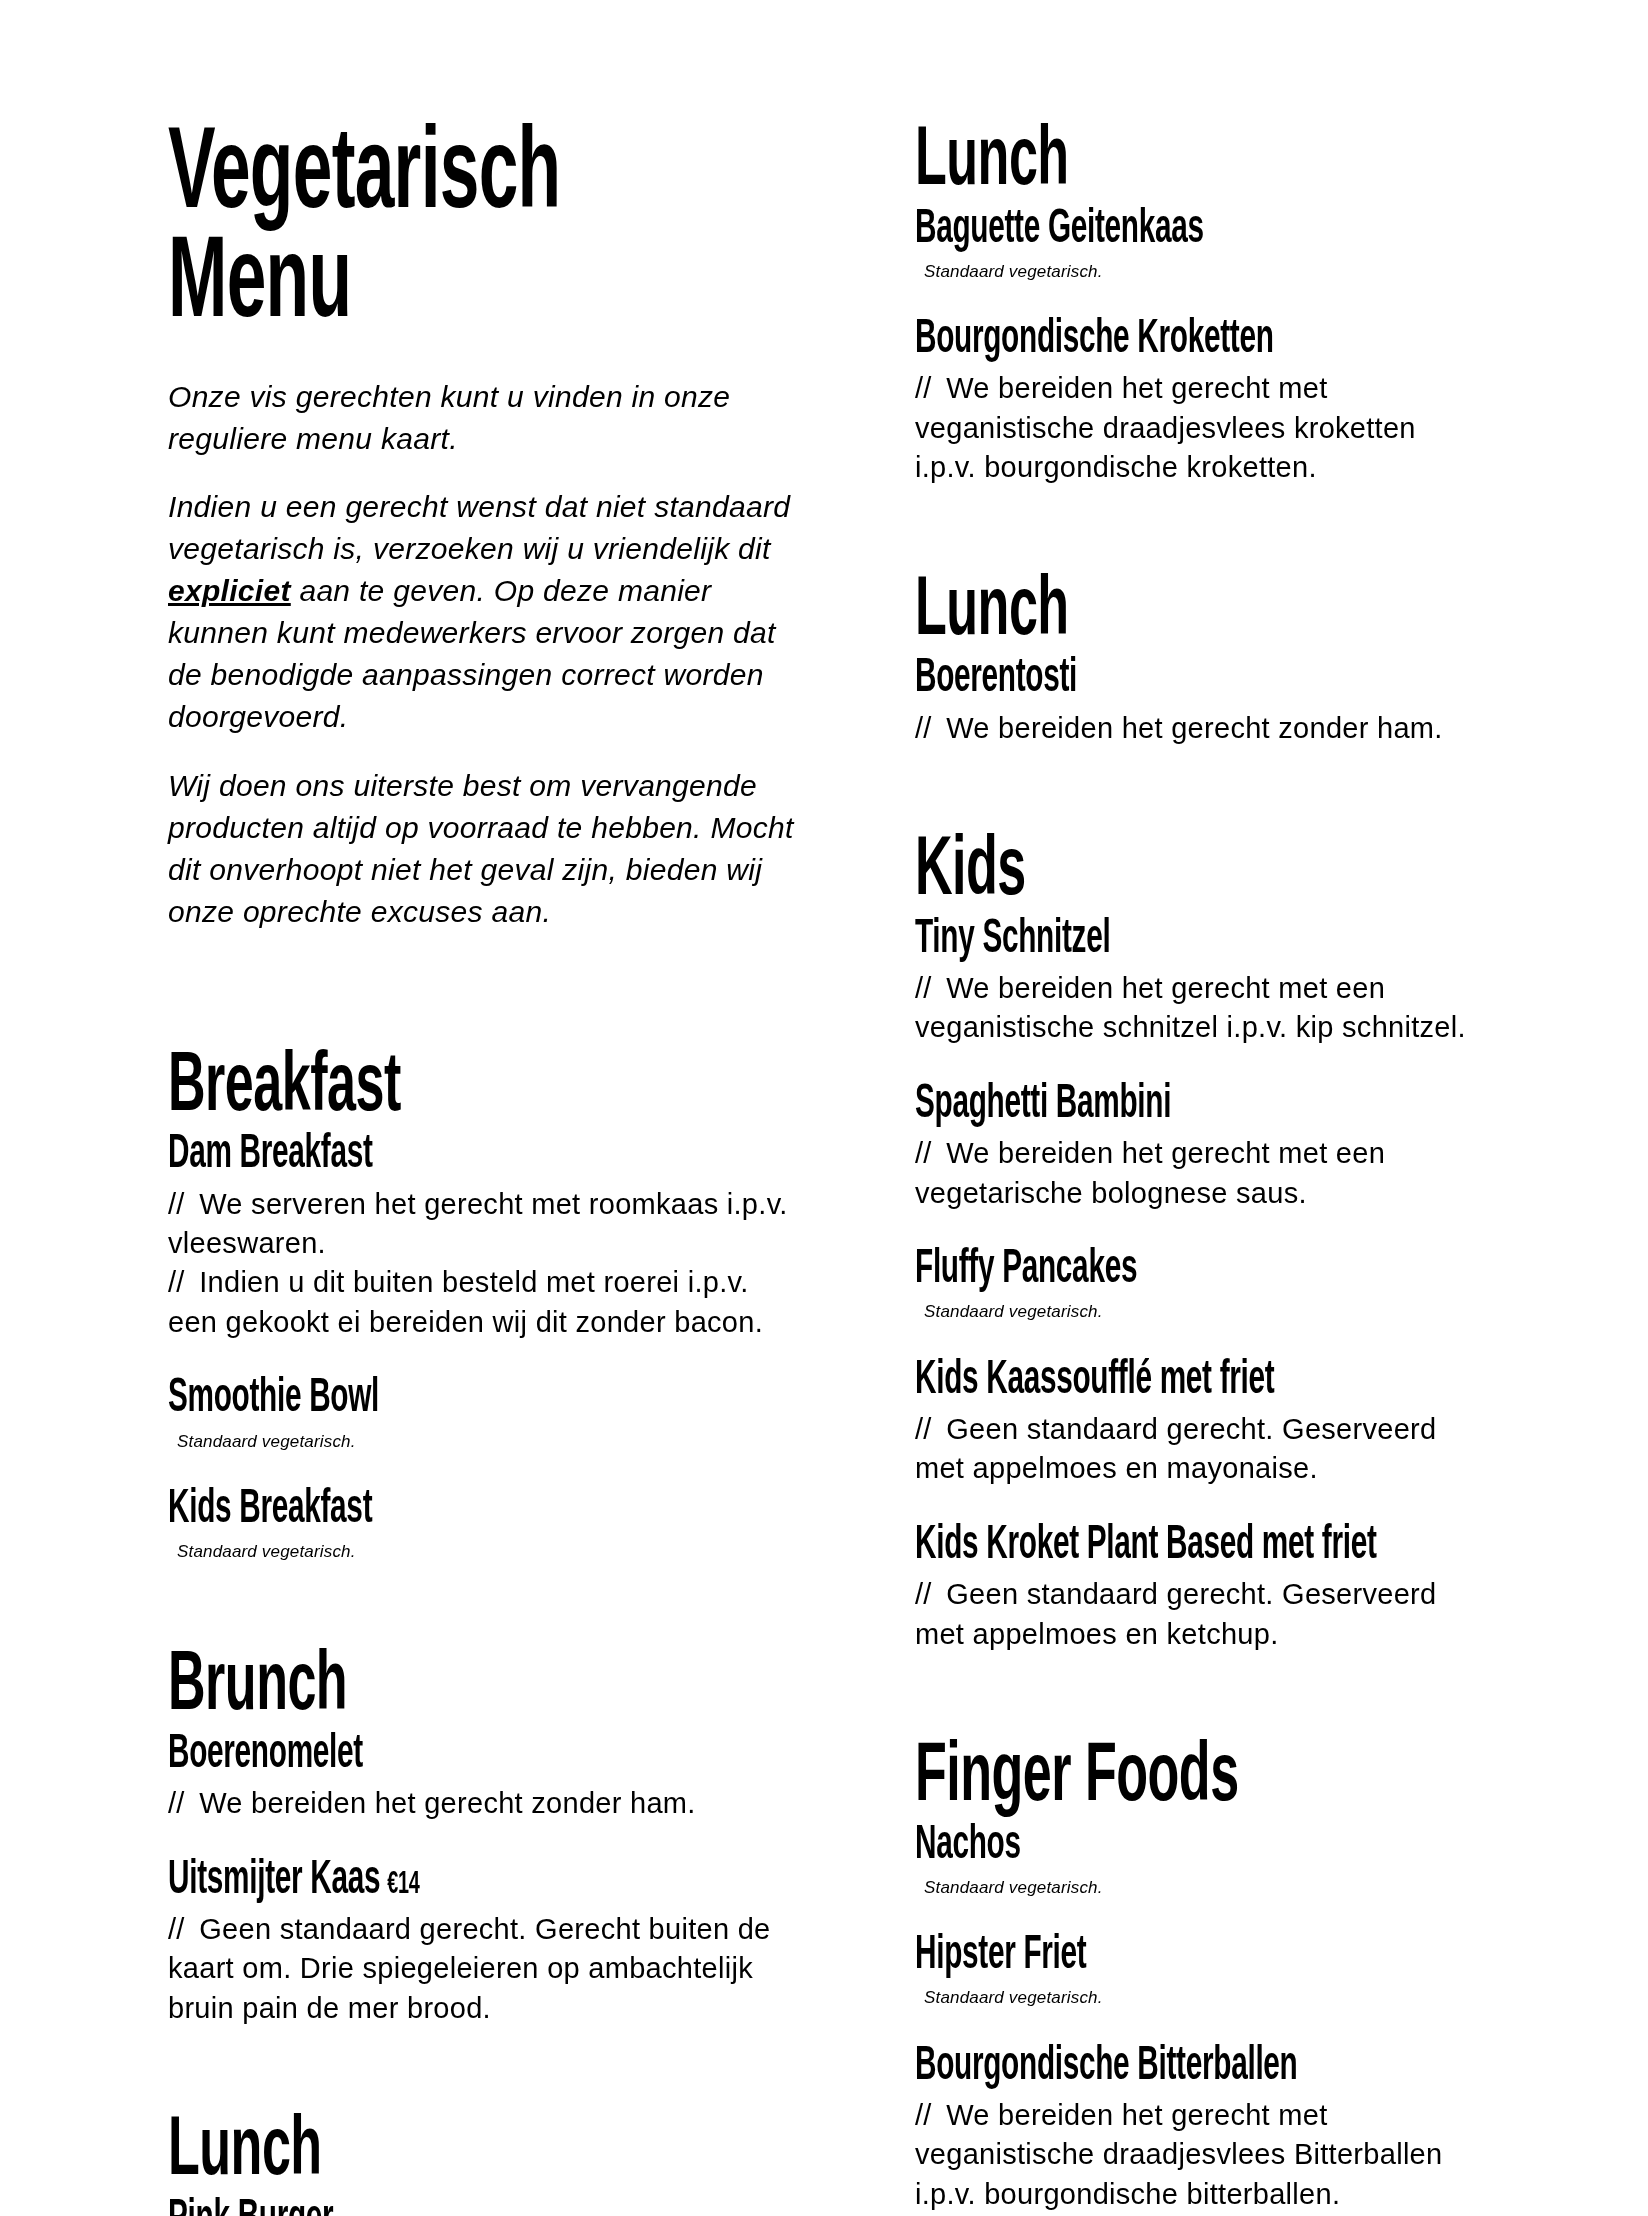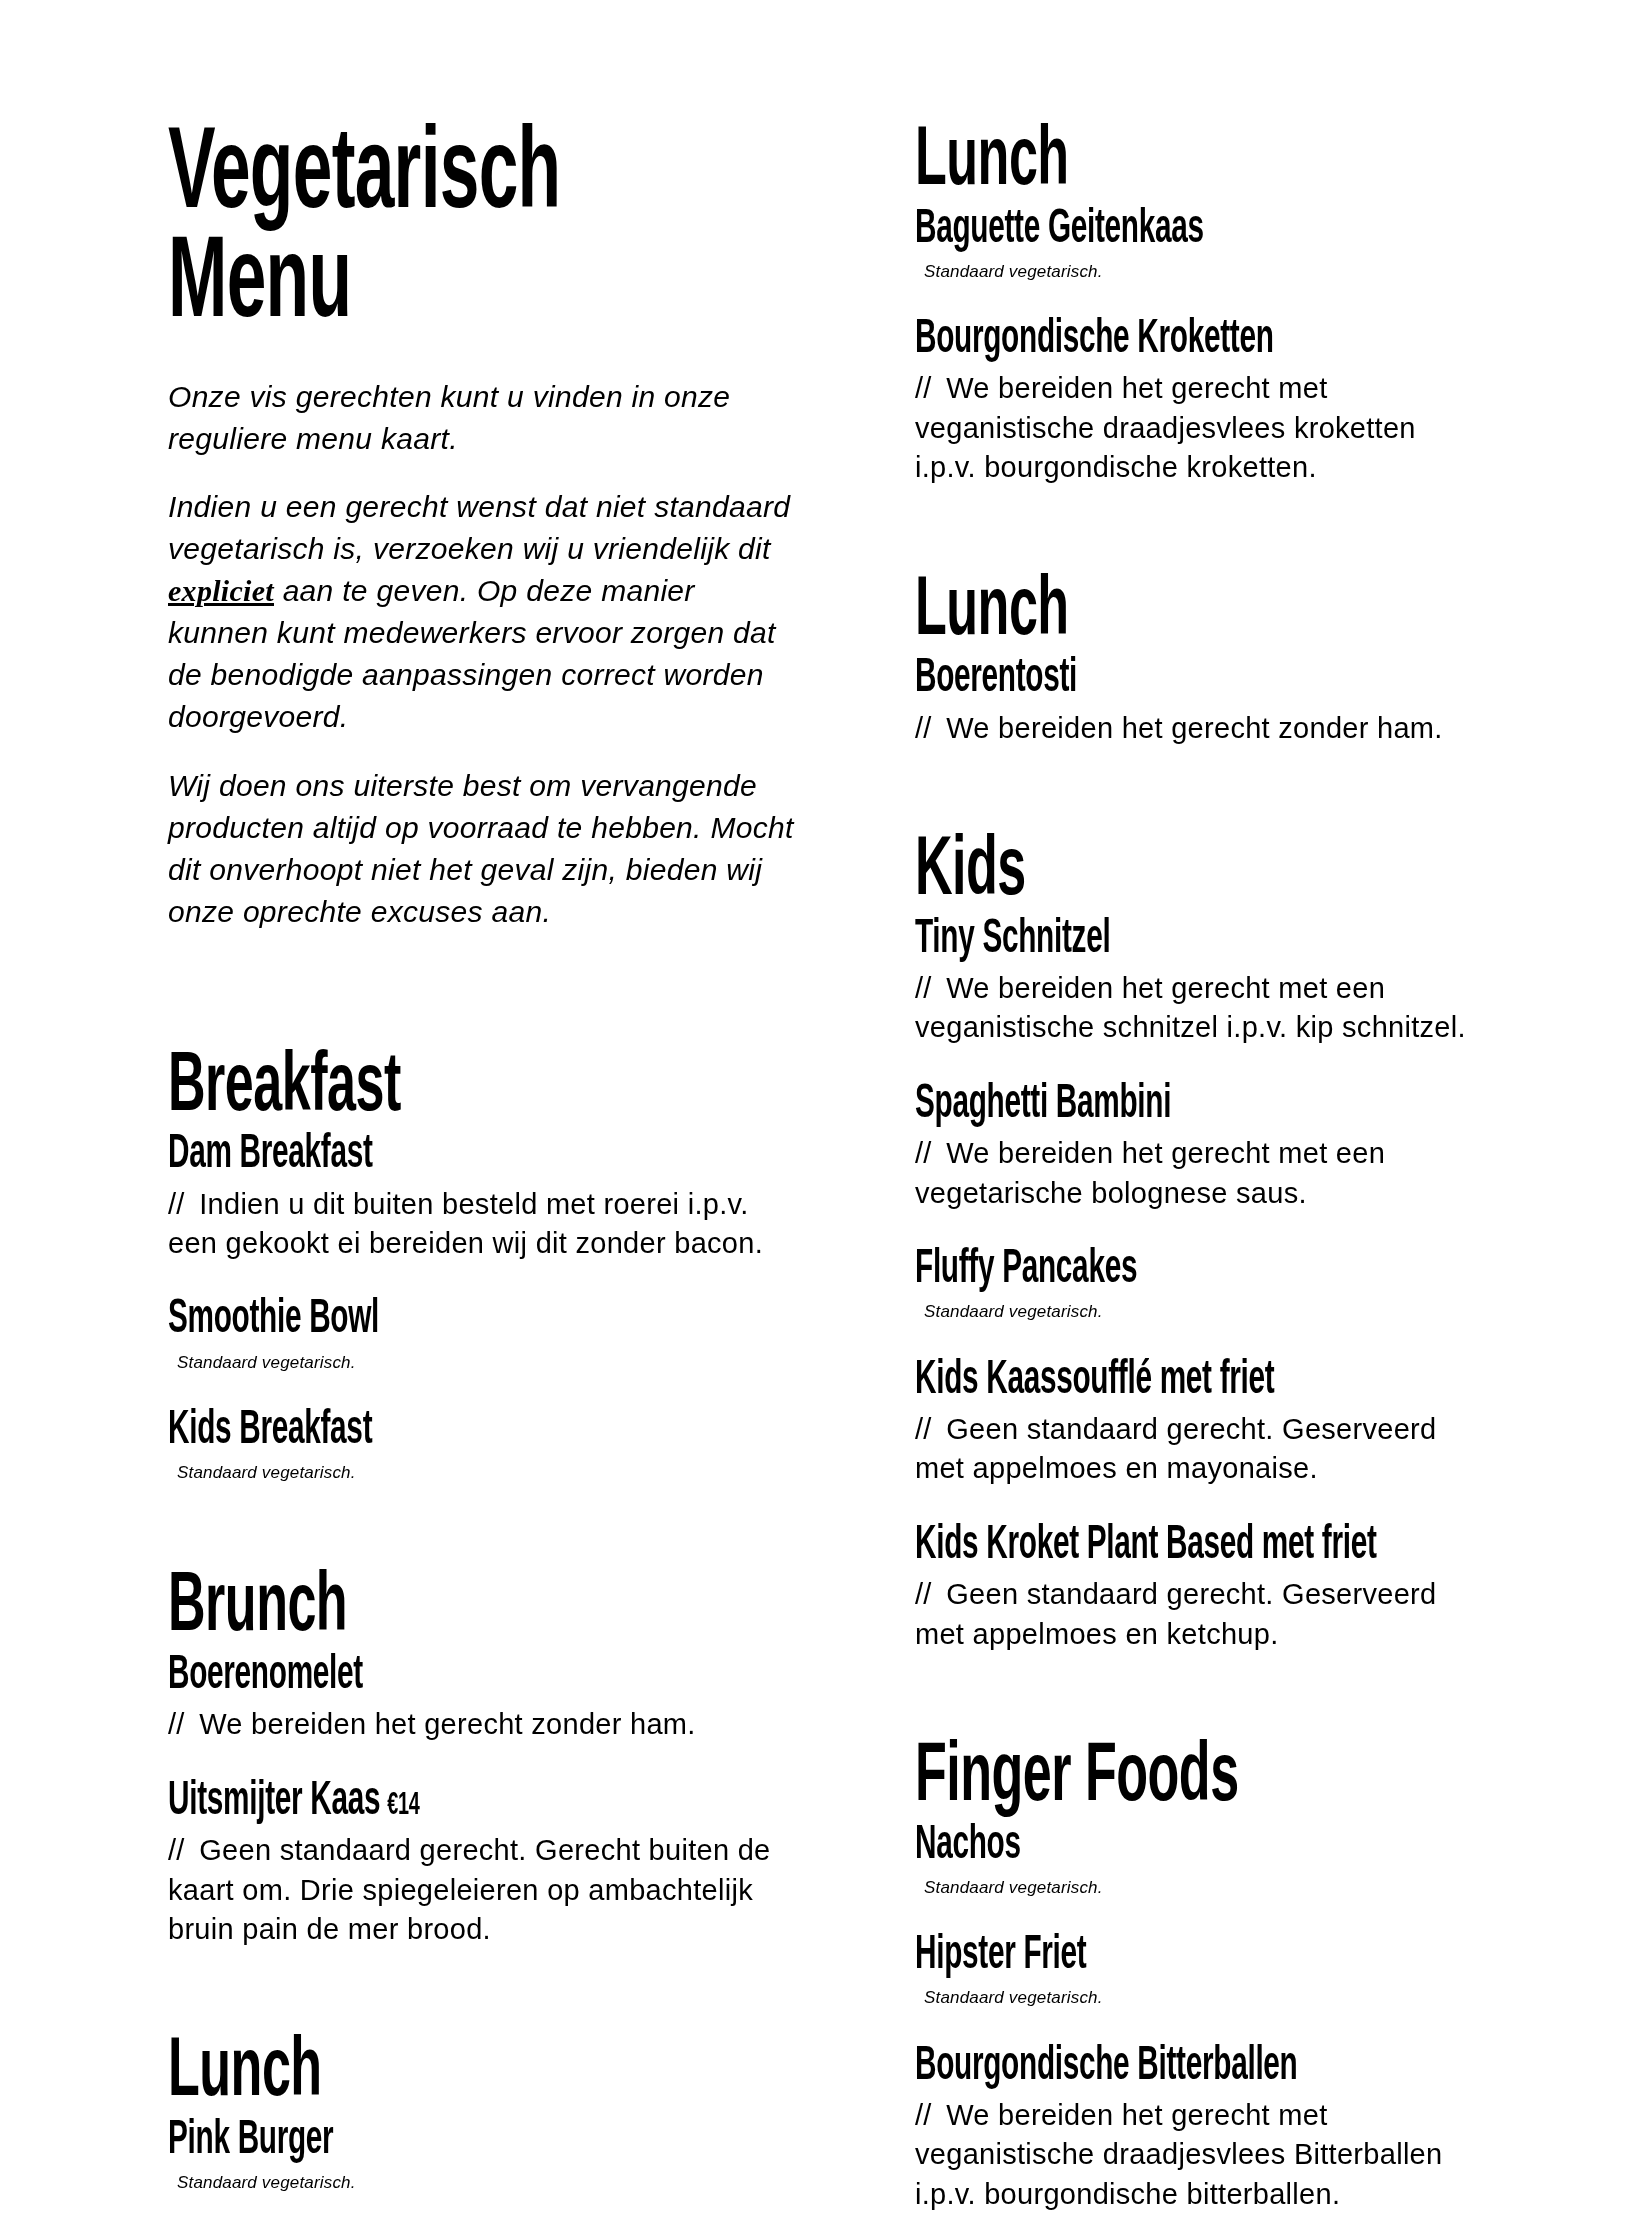--- a/index.html
+++ b/index.html
@@ -40,21 +40,21 @@
   }
 
   .intro-p {
     font-style: italic;
     font-size: 30px;
     line-height: 1.40;
     letter-spacing: 0.01em;
     margin: 0 0 26.6px 0;
   }
   .intro-p:last-child { margin-bottom: 0; }
-  .emph { font-weight: bold; text-decoration: underline; font-family: Liberation Serif, serif; }
+  .emph { font-weight: bold; text-decoration: underline; }
 
   .section { margin-top: 75px; }
   .section.first-right { margin-top: 0; }
   .section.first-left  { margin-top: 106px; }
 
   .section-heading {
     font-weight: bold;
     font-size: 84px;
     line-height: 1.0;
     margin: 0 0 3.5px 0;
@@ -107,20 +107,21 @@
       <p class="intro-p">Onze vis gerechten kunt u vinden in onze reguliere menu kaart.</p>
       <p class="intro-p"><span>Indien u een gerecht wenst dat niet standaard vegetarisch is, verzoeken wij u vriendelijk dit </span><span class="emph">expliciet</span><span> aan te geven. Op deze manier kunnen kunt medewerkers ervoor zorgen dat de benodigde aanpassingen correct worden doorgevoerd.</span></p>
       <p class="intro-p">Wij doen ons uiterste best om vervangende producten altijd op voorraad te hebben. Mocht dit onverhoopt niet het geval zijn, bieden wij onze oprechte excuses aan.</p>
     </div>
 
     <section class="section first-left">
       <h2 class="section-heading cond">Breakfast</h2>
 
       <div class="menu-item">
         <h3 class="item-name cond">Dam Breakfast</h3>
+        <p class="note"><span class="note-marker">//</span><span>We serveren het gerecht met roomkaas i.p.v. vleeswaren.</span></p>
         <p class="note"><span class="note-marker">//</span><span>Indien u dit buiten besteld met roerei i.p.v. een gekookt ei bereiden wij dit zonder bacon.</span></p>
       </div>
 
       <div class="menu-item">
         <h3 class="item-name cond">Smoothie Bowl</h3>
         <p class="std">Standaard vegetarisch.</p>
       </div>
 
       <div class="menu-item">
         <h3 class="item-name cond">Kids Breakfast</h3>

